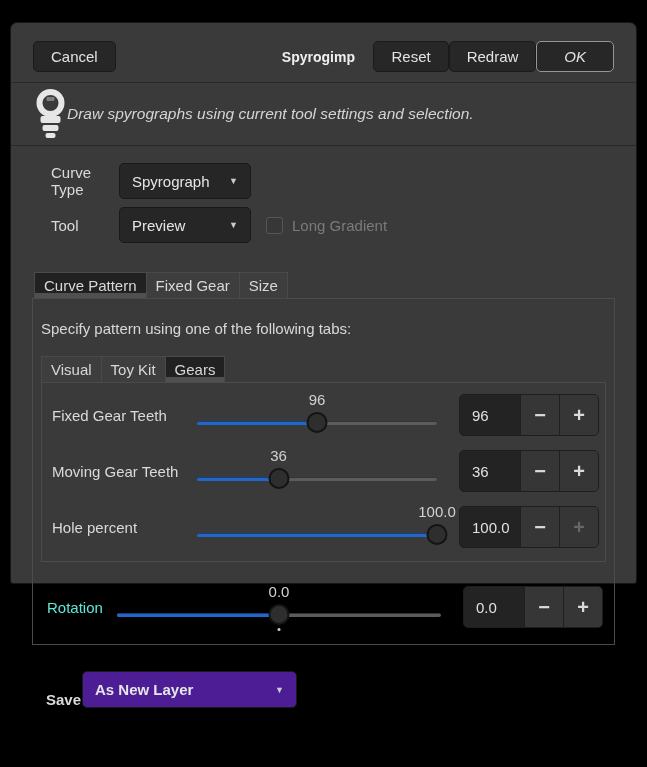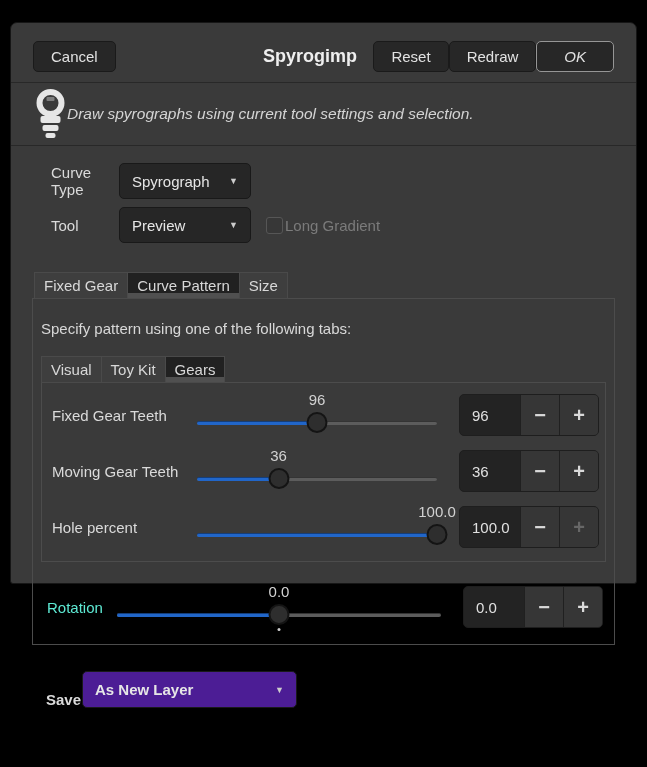--- a/index.html
+++ b/index.html
@@ -8,38 +8,38 @@
   .window { position:absolute; left:10px; top:22px; width:627px; height:562px;
             background:#3a3a3a; border:1px solid #161616; border-radius:7px 7px 3px 3px;
             color:#dcdcdc; }
 
   
   .header { display:flex; align-items:center; height:57px; padding:14px 22px 4px 22px; }
   .btn { height:31px; padding:0 17px; background:#272727; border:1px solid #1a1a1a;
          border-radius:5px; color:#e2e2e2; font-size:15px; display:flex; align-items:center; }
   .btn-ok { border-color:#969696; padding:0 27px;font-style:italic; }
   .hdr-sp1 { flex:9; } .hdr-sp2 { flex:1; }
-  .title { font-weight:bold; font-size:18px; color:#efefef; }
+  .title { font-weight:bold; font-size:14px; color:#efefef; }
   .hdr-group { display:flex; }
 
   
   .infobar { margin-top:2px; height:64px; border-top:1px solid #282828; border-bottom:1px solid #282828;
              display:flex; align-items:center; padding:0 22px 0 23px; }
   .info-icon { width:33px; height:52px; flex:0 0 33px; }
   .info-text { font-style:italic; font-size:15.5px; color:#d4d4d4; }
 
   
   .controls { padding:17px 22px 0 40px; }
   .ctl-row { display:flex; align-items:center; height:36px; margin-bottom:8px; }
   .ctl-label { width:68px; font-size:15px; color:#dadada; }
   .combo { height:36px; background:#262626; border:1px solid #191919; border-radius:5px;
            display:flex; align-items:center; padding:0 12px; font-size:15px; color:#e6e6e6; }
   .combo-small { width:132px; }
   .combo-arrow { margin-left:auto; font-size:9px; color:#cccccc; }
-  .chk-wrap { margin-left:15px; display:flex; align-items:center; gap:2px; }
+  .chk-wrap { margin-left:15px; display:flex; align-items:center; gap:9px; }
   .checkbox { width:17px; height:17px; border:1px solid #565656; border-radius:3px; background:#373737; }
   .chk-label { font-size:15px; color:#7b7b7b; }
 
   
   .notebook-outer { margin-top:29px; }
   .tabs { display:flex; position:relative; z-index:2; }
   .tabs-outer { margin-left:23px; }
   .tab { height:27px; display:flex; align-items:center; padding:0 9px; font-size:15px;
          color:#d8d8d8; background:#3e3e3e; border:1px solid #4a4a4a; border-right-width:0;
          position:relative; }
@@ -124,22 +124,22 @@
       </div>
       <div class="chk-wrap">
         <div class="checkbox"></div>
         <div class="chk-label">Long Gradient</div>
       </div>
     </div>
   </div>
 
   <div class="notebook-outer">
     <div class="tabs tabs-outer">
+      <div class="tab active">Curve Pattern</div>
       <div class="tab">Fixed Gear</div>
-      <div class="tab active">Curve Pattern</div>
       <div class="tab">Size</div>
     </div>
 
     <div class="frame-outer">
       <div class="pattern-desc">Specify pattern using one of the following tabs:</div>
 
       <div class="tabs tabs-inner">
         <div class="tab">Visual</div>
         <div class="tab">Toy Kit</div>
         <div class="tab active">Gears</div>

